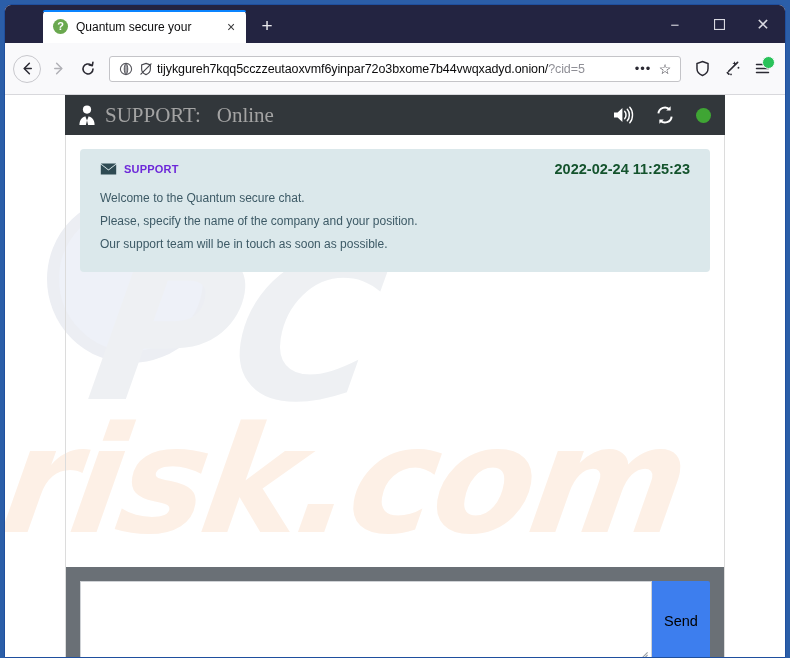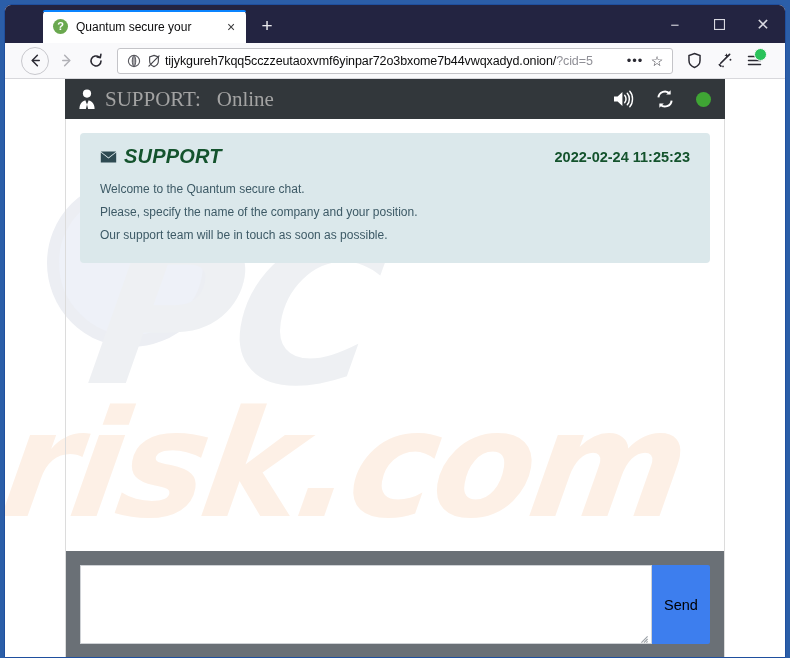--- a/index.html
+++ b/index.html
@@ -106,25 +106,25 @@
     justify-content: center;
     color: #d8d8e0;
     font-size: 13px;
   }
   .wc.min { font-size: 15px; }
   .wc.max svg { display:block; }
   .wc.close { font-size: 16px; }
 
   
   .navbar {
-    height: 36px;
+    height: 52px;
     background: #f9f9fb;
     display: flex;
     align-items: center;
-    padding: 0 16px;
+    padding: 0 8px;
     box-sizing: border-box;
     border-bottom: 1px solid #d8d8dc;
   }
   .navbtn {
     width: 30px; height: 28px;
     display: flex;
     align-items: center;
     justify-content: center;
     color: #2b2a33;
     flex: 0 0 auto;
@@ -336,25 +336,24 @@
     margin-bottom: 10px;
   }
   .env-icon {
     width: 17px; height: 14px;
     margin-right: 7px;
     flex: 0 0 auto;
     display: flex;
     align-items: center;
   }
   .msg-sender {
-    font-size: 20px;
+    font-size: 11px;
     font-weight: bold;
-    color: #14532d;
+    color: #6d28d9;
     letter-spacing: 0.2px;
-    font-style: italic;
   }
   .msg-head-spacer { flex: 1 1 auto; }
   .msg-time {
     font-size: 14.5px;
     font-weight: bold;
     color: #14532d;
   }
   .msg-line {
     font-size: 12px;
     color: #3d5a66;

